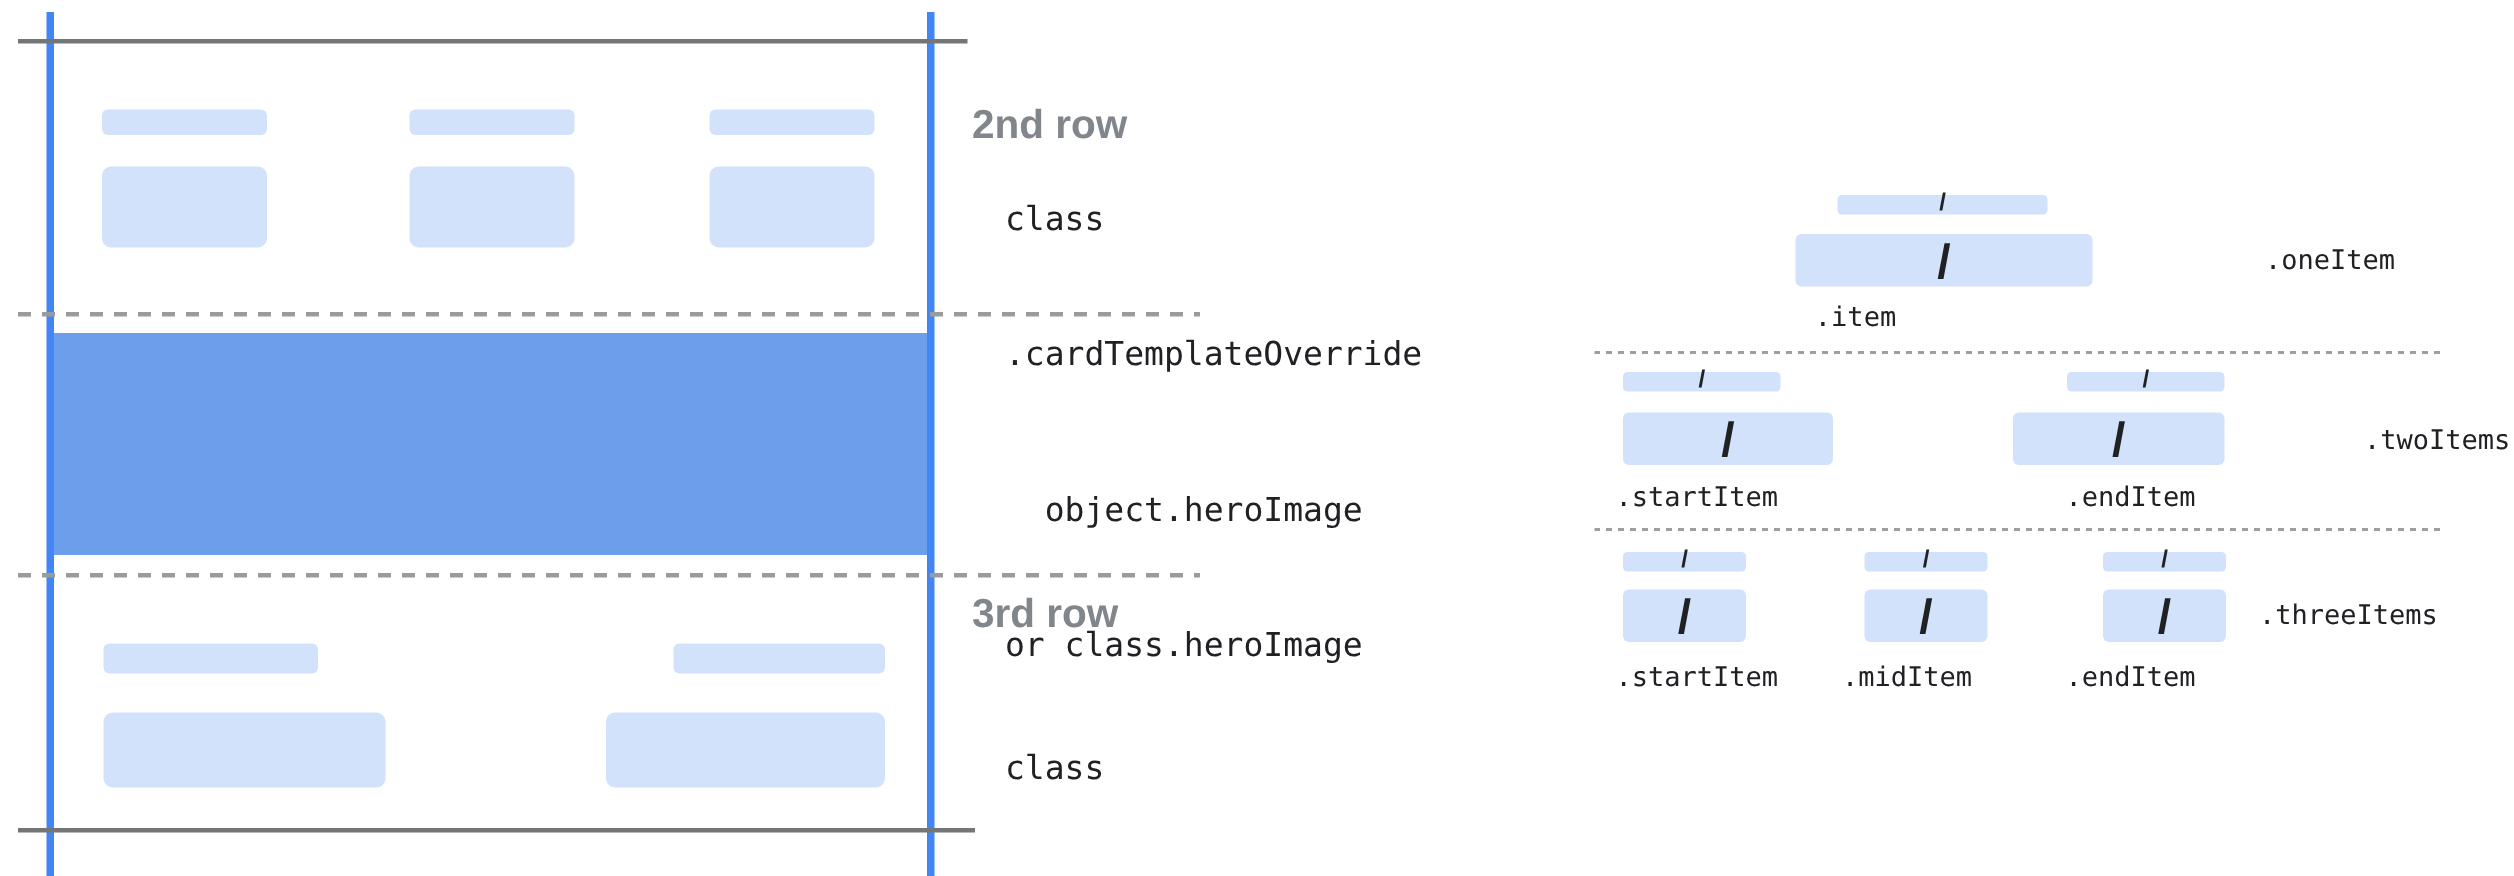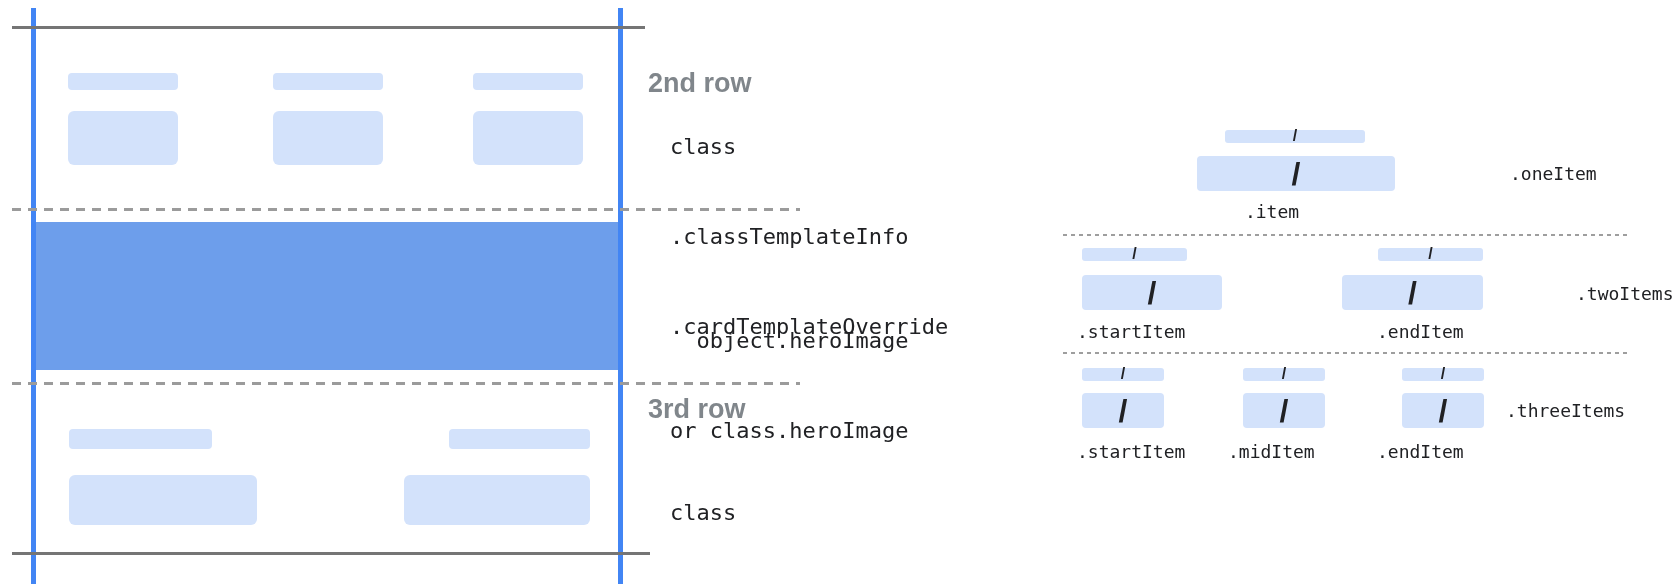--- a/index.html
+++ b/index.html
@@ -60,21 +60,20 @@
   <div class="ph box" style="left:473px;top:111px;width:110px;height:54px;"></div>
 
   <div class="ph" style="left:69px; top:429px;width:143px;height:20px;"></div>
   <div class="ph box" style="left:69px; top:475px;width:188px;height:50px;"></div>
   <div class="ph" style="left:449px;top:429px;width:141px;height:20px;"></div>
   <div class="ph box" style="left:404px;top:475px;width:186px;height:50px;"></div>
 
   <div class="rowhead" style="top:36px;margin-top:32px;">2nd row</div>
   <div class="code" style="top:72px;">
     <div>class</div>
-    <div>.classTemplateInfo</div>
     <div>.cardTemplateOverride</div>
   </div>
 
   <div class="code" style="top:266px;text-align:right;">
     <div>object.heroImage</div>
     <div>or class.heroImage</div>
   </div>
 
   <div class="rowhead" style="top:394px;">3rd row</div>
   <div class="code" style="top:438px;">
@@ -83,21 +82,21 @@
     
     
   </div>
 
   <div class="bar-sm" style="left:1225px;top:130px;width:140px;">
     <span class="slash-sm">/</span>
   </div>
   <div class="bar-lg" style="left:1197px;top:156px;width:198px;">
     <span class="slash-lg">/</span>
   </div>
-  <div class="cap center" style="left:1173px;top:200px;width:198px;">.item</div>
+  <div class="cap center" style="left:1138px;top:200px;width:198px;">.item</div>
   <div class="cap" style="left:1510px;top:162px;">.oneItem</div>
 
   <div class="dash-fine" style="left:1063px;top:234px;width:567px;"></div>
 
   <div class="bar-sm" style="left:1082px;top:248px;width:105px;">
     <span class="slash-sm">/</span>
   </div>
   <div class="bar-lg" style="left:1082px;top:275px;width:140px;">
     <span class="slash-lg">/</span>
   </div>

